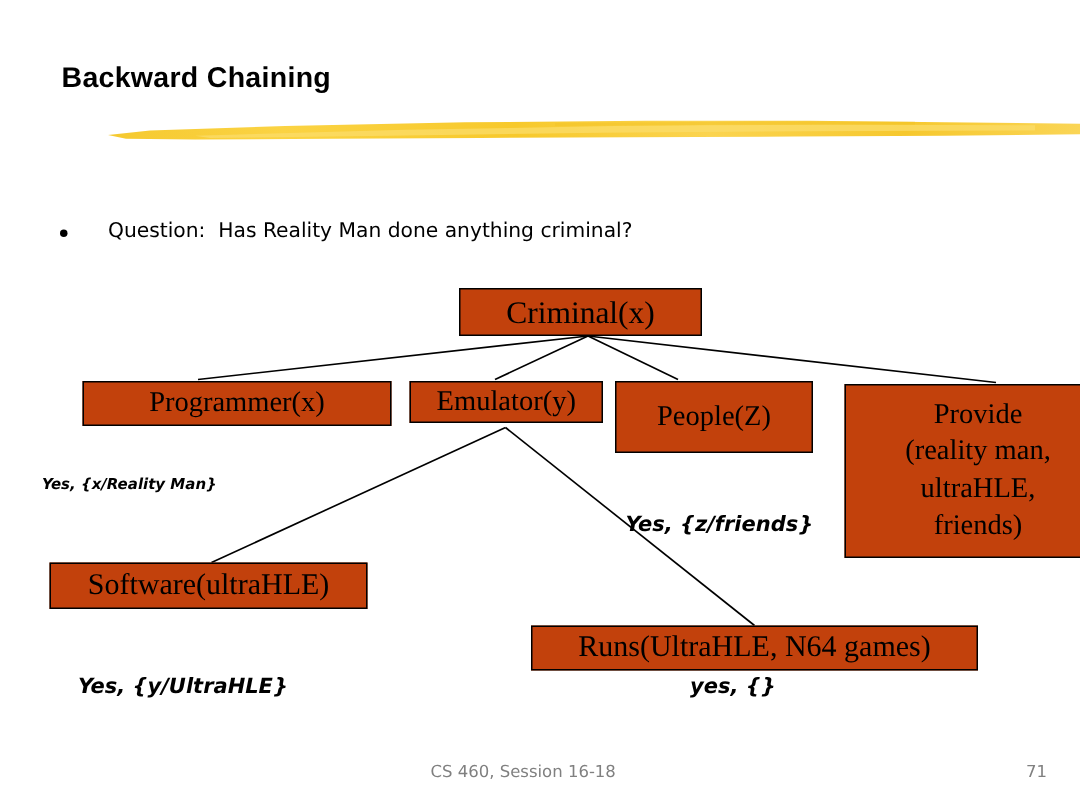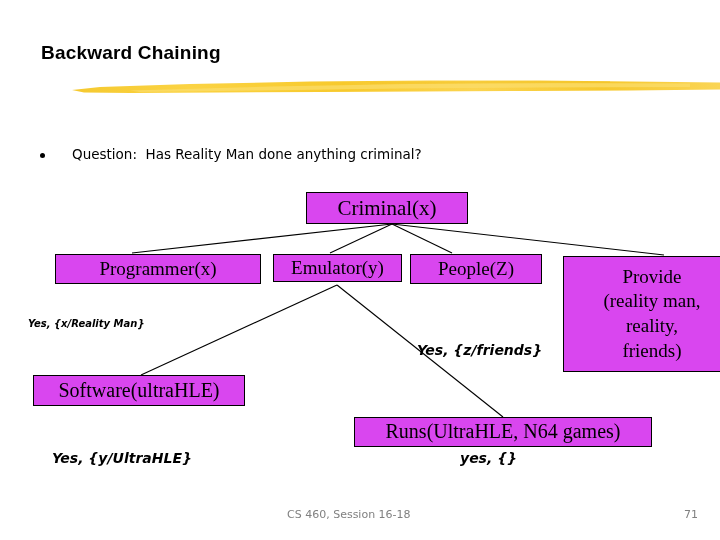--- a/index.html
+++ b/index.html
@@ -64,35 +64,35 @@
     font-size: 13.5px;
     color: #000;
     white-space: pre;
   }
 
   
   .node {
     position: absolute;
     box-sizing: border-box;
     border: 1.3px solid #000;
-    background: #d946ef;
+    background: #c2410c;
     font-family: "Liberation Serif", serif;
     color: #000;
     text-align: center;
     z-index: 3;
     display: flex;
     align-items: center;
     justify-content: center;
     line-height: 1.18;
   }
 
   #node-criminal   { left: 306px; top: 192px; width: 162px; height: 32px; font-size: 21px; }
   #node-programmer { left:  55px; top: 254px; width: 206px; height: 30px; font-size: 19px; }
   #node-emulator   { left: 273px; top: 254px; width: 129px; height: 28px; font-size: 19px; }
-  #node-people     { left: 410px; top: 254px; width: 132px; height: 30px; font-size: 19px; }
+  #node-people     { left: 410px; top: 254px; width: 132px; height: 48px; font-size: 19px; }
   #node-provide    {
     left: 563px; top: 256px; width: 178px; height: 116px;
     font-size: 19px; line-height: 1.30; padding: 2px 2px;
   }
   #node-software   { left:  33px; top: 375px; width: 212px; height: 31px; font-size: 20px; }
   #node-runs       { left: 354px; top: 417px; width: 298px; height: 30px; font-size: 20px; }
 
   
   .annot {
     position: absolute;
@@ -189,21 +189,21 @@
   <div class="node" id="node-programmer">Programmer(x)</div>
 
   <div class="node" id="node-emulator">Emulator(y)</div>
 
   <div class="node" id="node-people">People(Z)</div>
 
   <div class="node" id="node-provide">
     <div>
       <div>Provide</div>
       <div>(reality man,</div>
-      <div>reality,</div>
+      <div>ultraHLE,</div>
       <div>friends)</div>
     </div>
   </div>
 
   <div class="node" id="node-software">Software(ultraHLE)</div>
 
   <div class="node" id="node-runs">Runs(UltraHLE, N64 games)</div>
 
   <div class="annot" id="annot-x">Yes, {x/Reality Man}</div>
 

